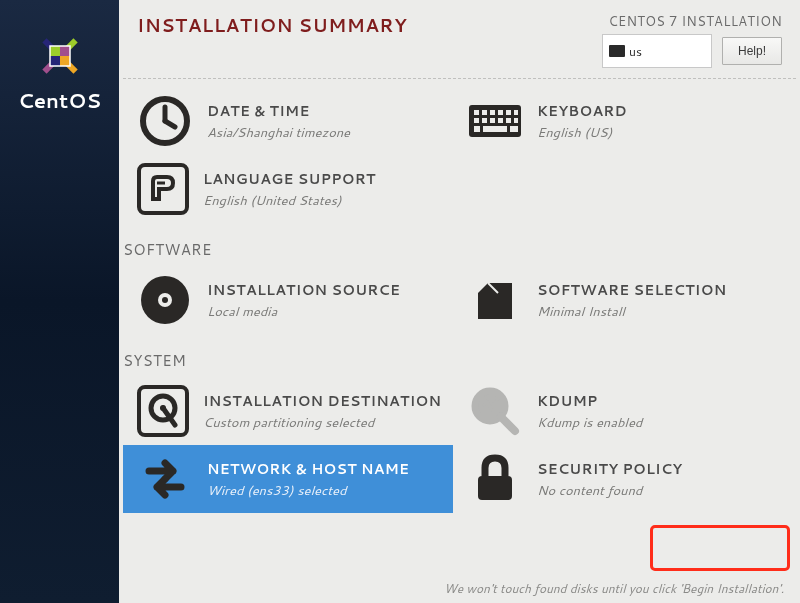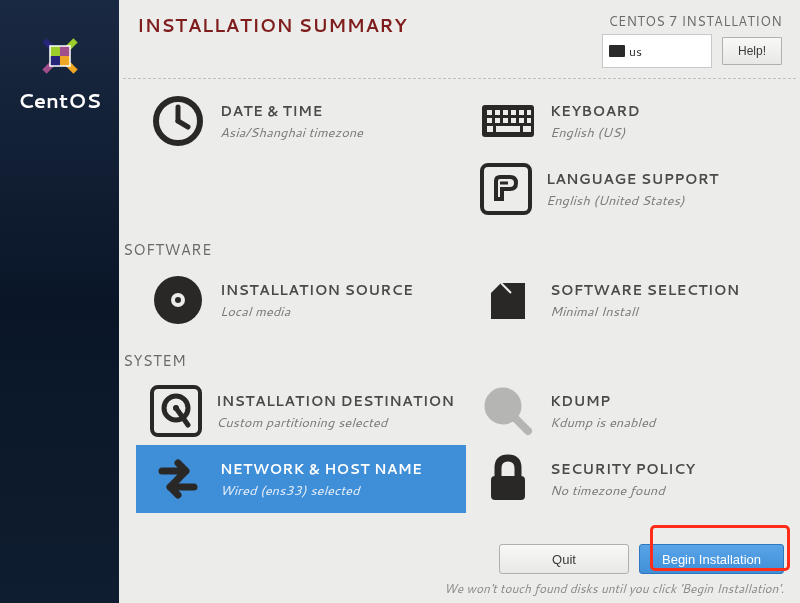--- a/index.html
+++ b/index.html
@@ -106,21 +106,20 @@
 .section-title {
   font-size: 15px;
   color: #6a6a6a;
   letter-spacing: 0.3px;
   margin: 16px 0 6px 0;
   padding-left: 0;
 }
 .grid {
   display: flex;
   flex-wrap: wrap;
-  justify-content: flex-end;
 }
 .spoke {
   width: 330px;
   display: flex;
   align-items: center;
   padding: 6px 10px 6px 14px;
   cursor: pointer;
   min-height: 68px;
 }
 .spoke.selected {
@@ -370,28 +369,24 @@
 
       <div class="spoke">
         <div class="spoke-icon">
           <svg width="46" height="50" viewBox="0 0 46 50">
               <rect x="6" y="22" width="34" height="24" rx="4" fill="#2a2826"></rect>
               <path d="M13 22 L13 14 Q13 4 23 4 Q33 4 33 14 L33 22" fill="none" stroke="#2a2826" stroke-width="7"></path>
             </svg>
         </div>
         <div class="spoke-text">
           <div class="spoke-title">SECURITY POLICY</div>
-          <div class="spoke-sub">No timezone found</div>
+          <div class="spoke-sub">No content found</div>
         </div>
       </div>
     </div>
   </div>
 
   <div class="footer">
-    <div class="footer-btns">
-      <button class="btn btn-quit">Quit</button>
-      <button class="btn btn-begin">Begin Installation</button>
-    </div>
     <div class="footer-note">We won't touch found disks until you click 'Begin Installation'.</div>
   </div>
 </div>
 
 <div class="highlight-box" style="left:650px; top:525px; width:140px; height:46px;"></div>
 
 </body></html>

